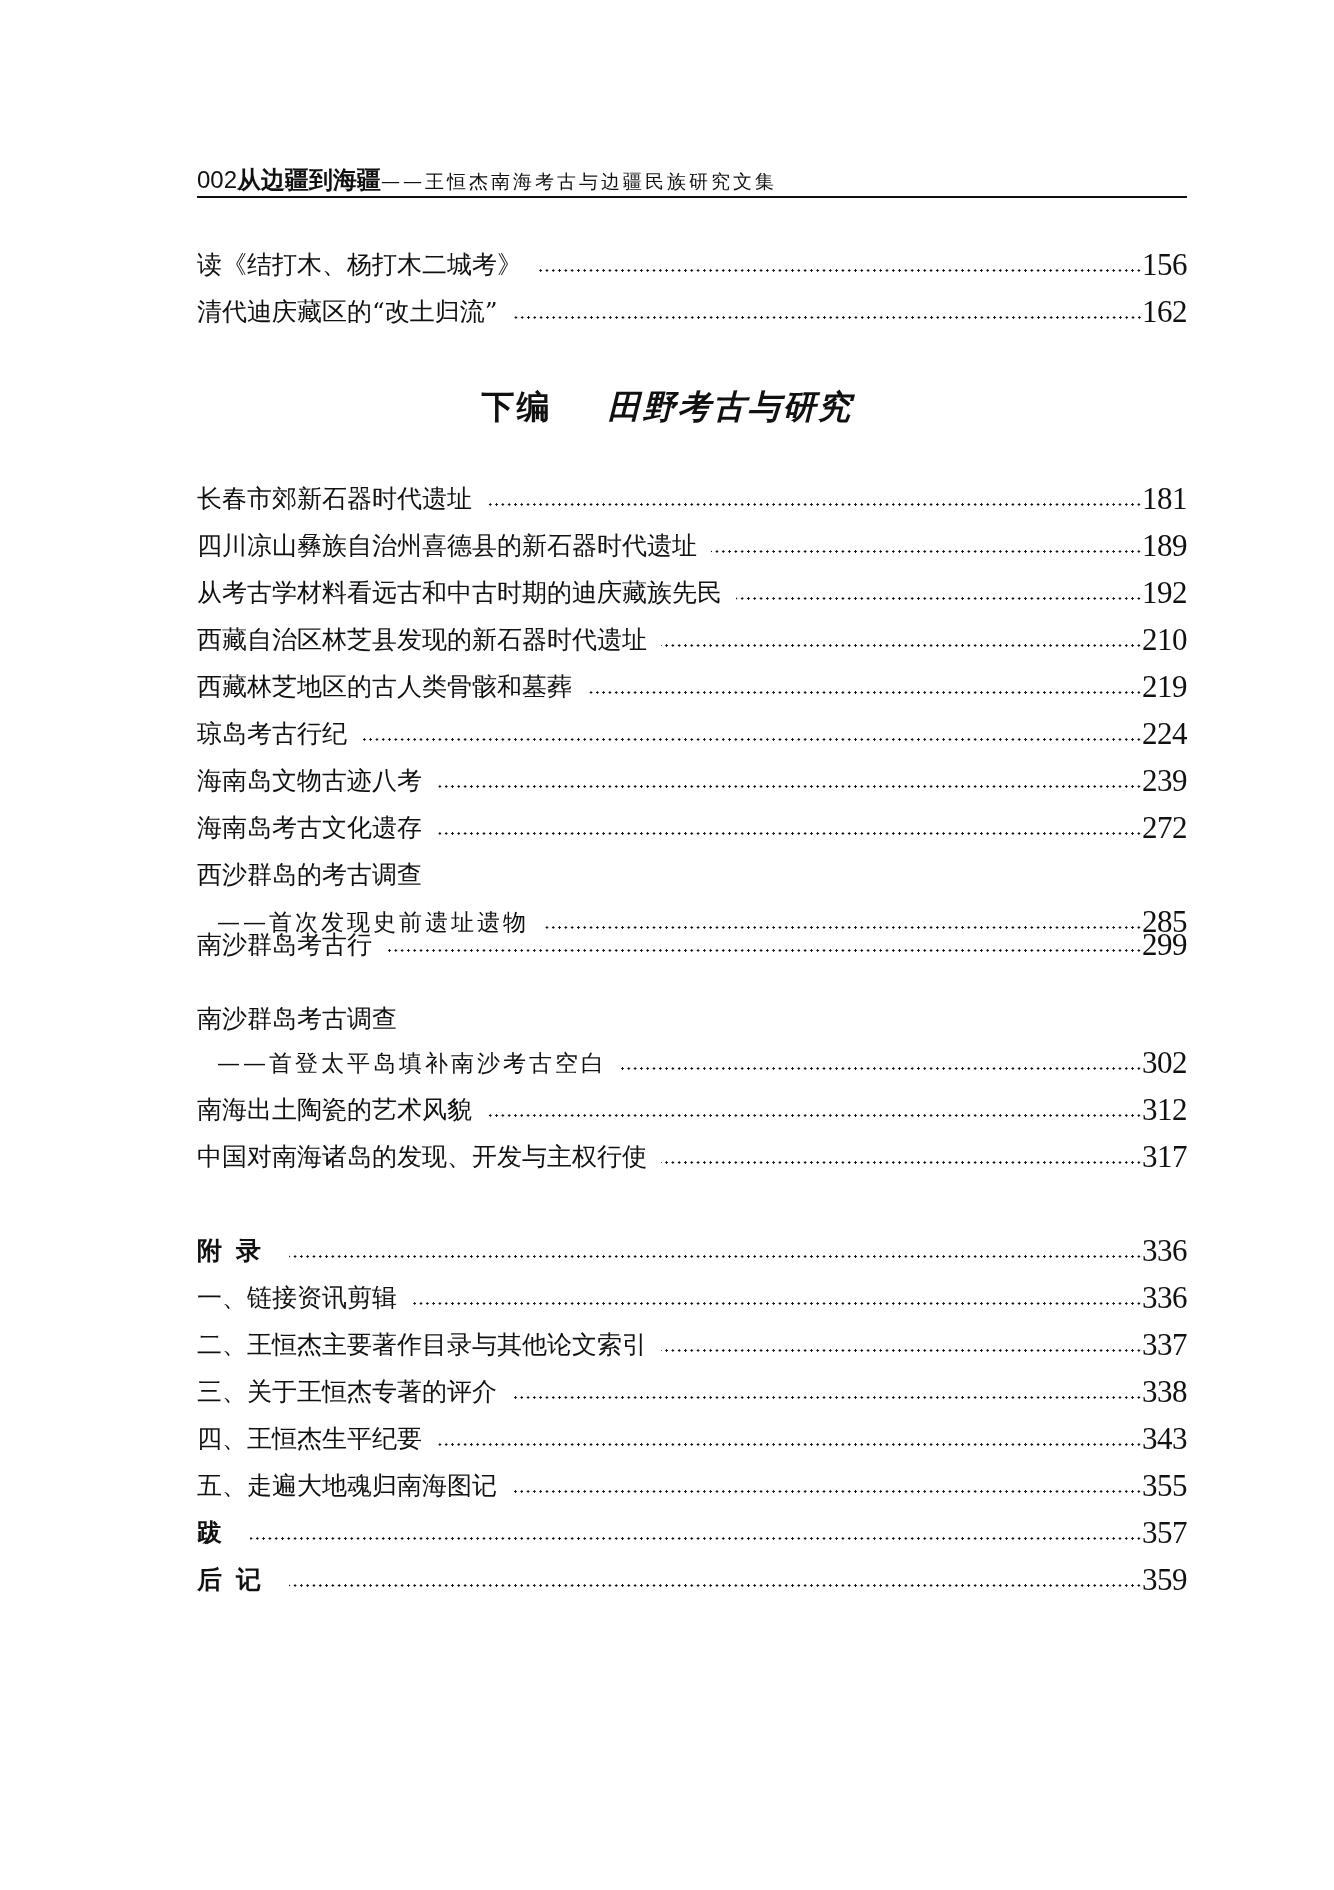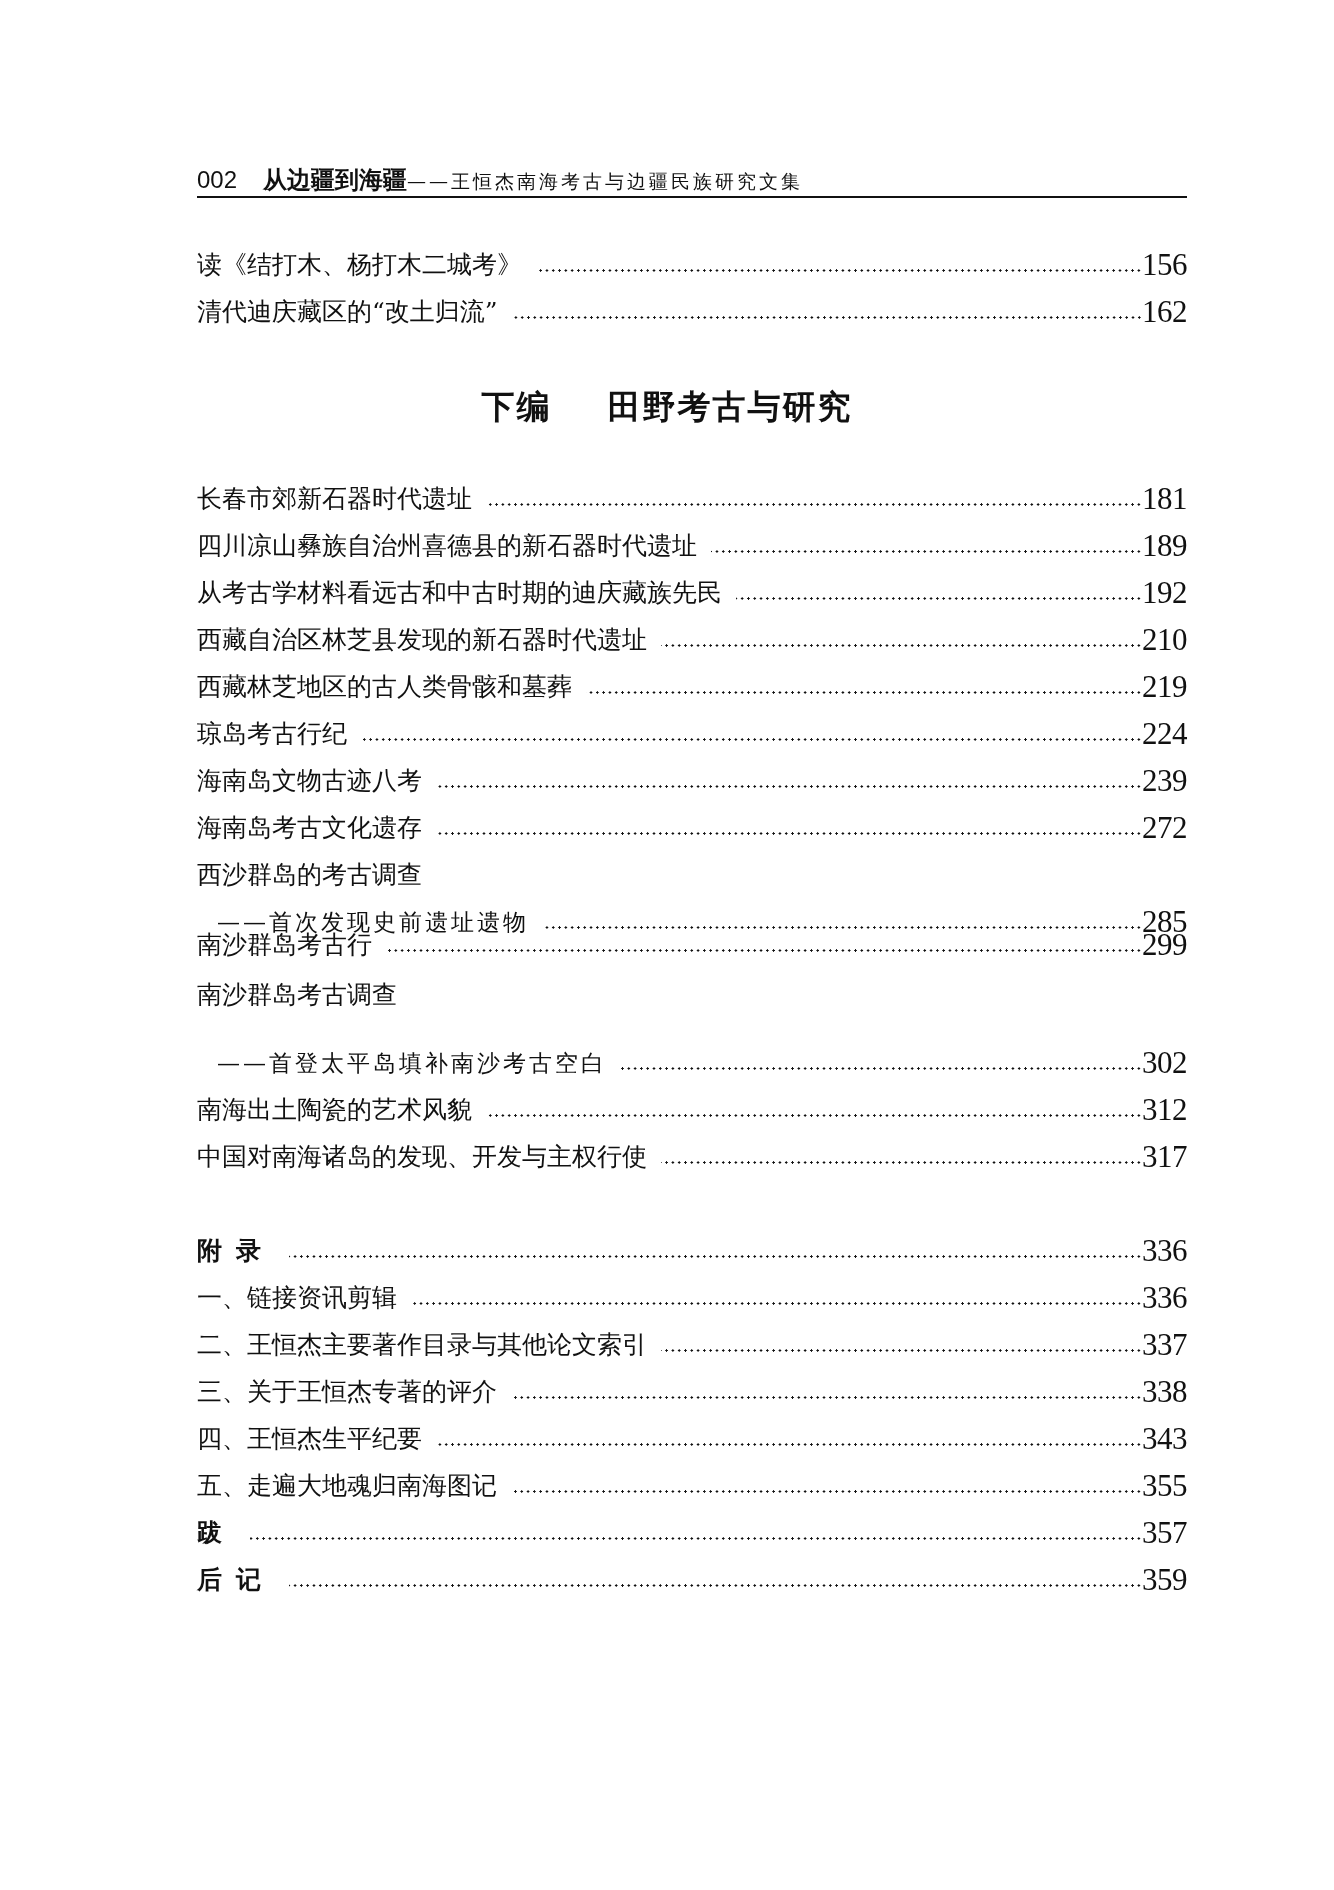--- a/index.html
+++ b/index.html
@@ -22,21 +22,20 @@
       width: 990px;
       height: 42px;
       display: flex;
       align-items: baseline;
       white-space: nowrap;
     }
     .page-number {
       font-family: "Liberation Sans", "DejaVu Sans", sans-serif;
       font-size: 24px;
       letter-spacing: 0px;
-      margin-right: 26px;
     }
     .book-title {
       font-family: "DejaVu Sans", sans-serif;
       font-weight: bold;
       font-size: 24px;
       margin-top: 12px;
     }
     .book-subtitle {
       font-family: "DejaVu Serif", serif;
       font-size: 19px;
@@ -110,20 +109,21 @@
       width: 1334px;
       top: 385px;
       text-align: center;
       font-family: "DejaVu Sans", sans-serif;
       font-weight: bold;
       font-size: 33px;
       letter-spacing: 2px;
     }
     .section-heading span + span {
       margin-left: 56px;
+      font-style: italic;
     }
   </style>
 </head>
 <body>
 
 <div class="page-header">
   <span class="page-number">002</span>
   <span class="book-title">从边疆到海疆</span>
   <span class="book-subtitle">——王恒杰南海考古与边疆民族研究文集</span>
 </div>
@@ -188,21 +188,21 @@
   <div class="toc-row sub" style="top:901px;">
     <span class="title">——首次发现史前遗址遗物</span>
     <span class="leader"></span>
     <span class="page">285</span>
   </div>
   <div class="toc-row" style="top:924px;">
     <span class="title">南沙群岛考古行</span>
     <span class="leader"></span>
     <span class="page">299</span>
   </div>
-  <div class="toc-row" style="top:974px;">
+  <div class="toc-row" style="top:998px;">
     <span class="title">南沙群岛考古调查</span>
   </div>
   <div class="toc-row sub" style="top:1042px;">
     <span class="title">——首登太平岛填补南沙考古空白</span>
     <span class="leader"></span>
     <span class="page">302</span>
   </div>
   <div class="toc-row" style="top:1089px;">
     <span class="title">南海出土陶瓷的艺术风貌</span>
     <span class="leader"></span>

